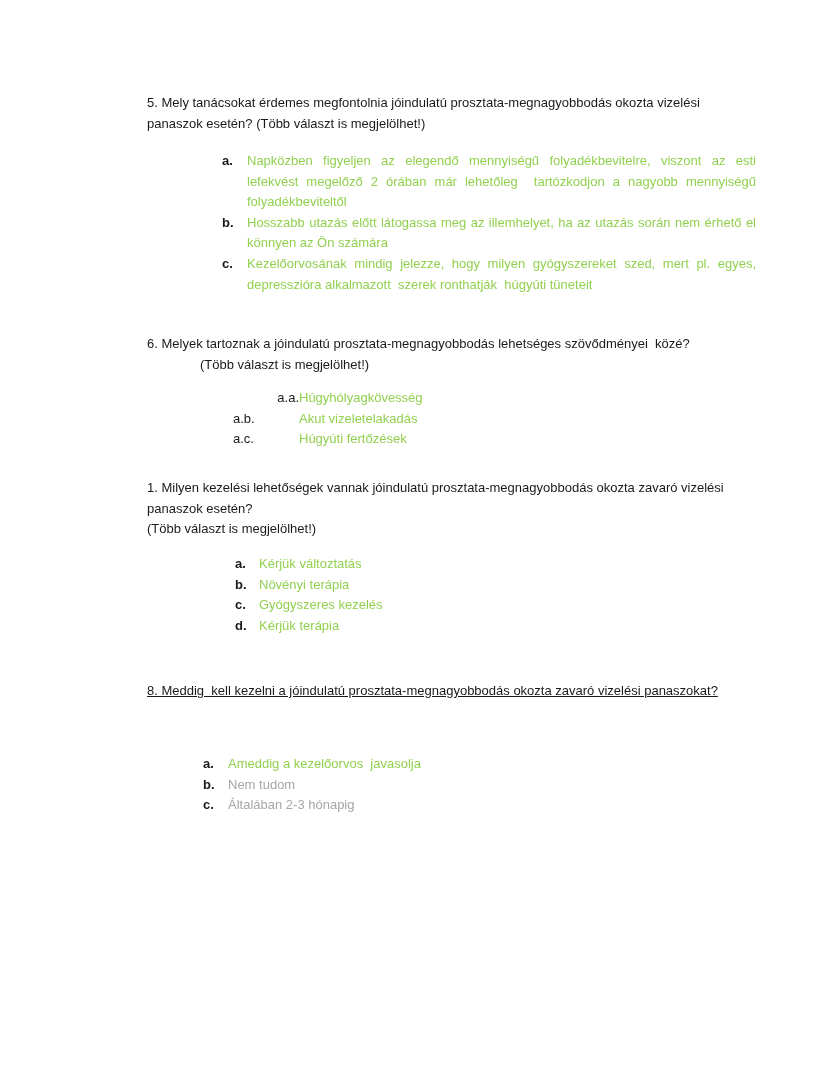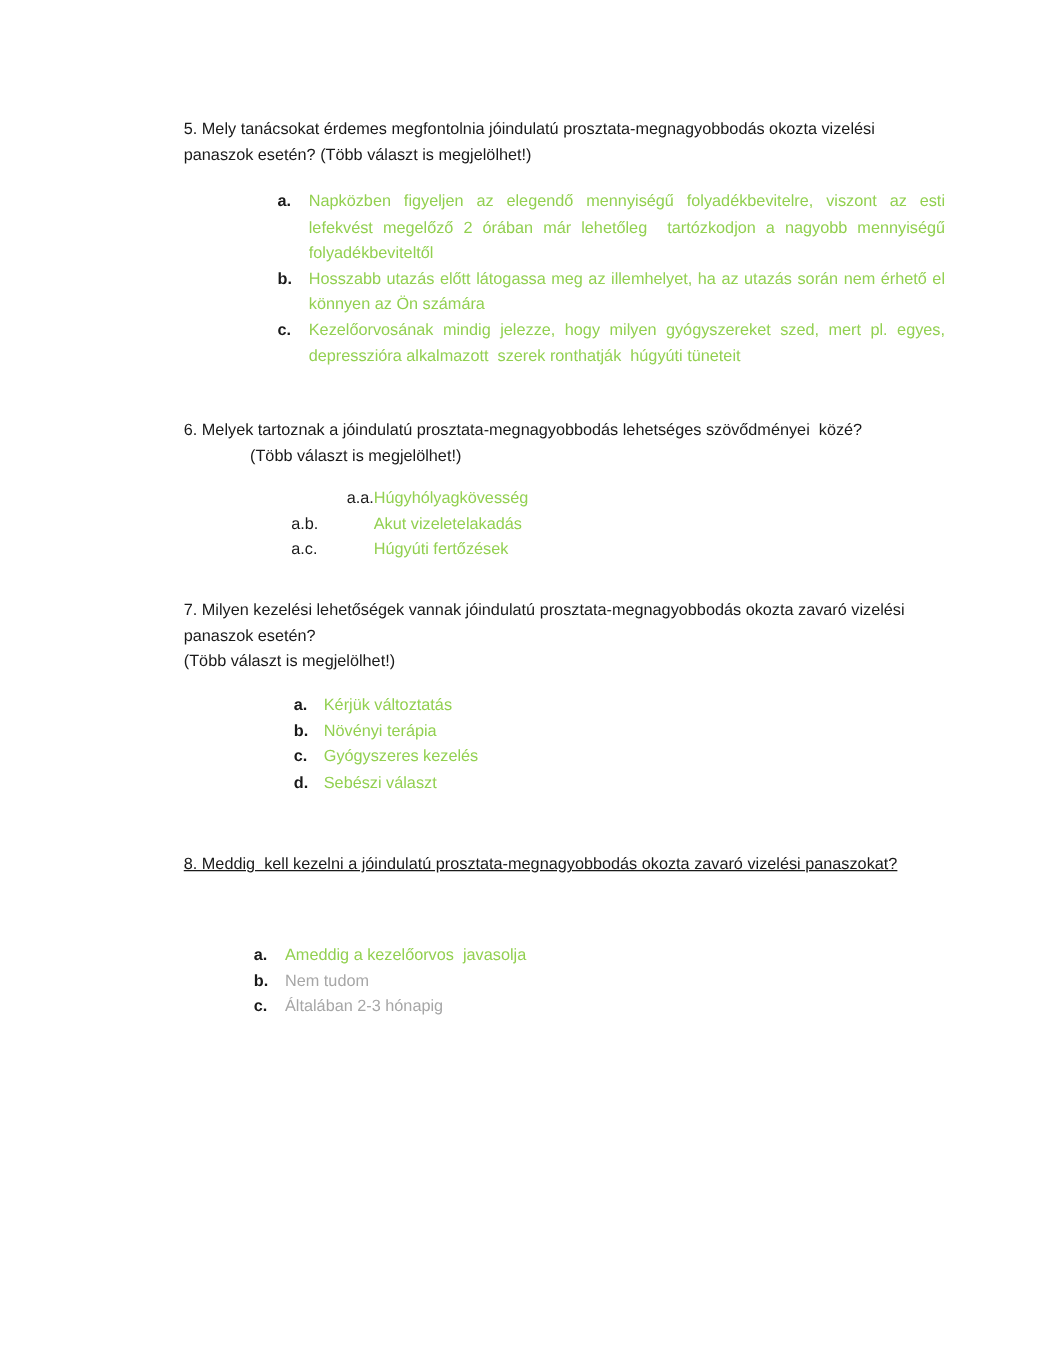--- a/index.html
+++ b/index.html
@@ -68,39 +68,39 @@
     <div class="lbl" style="color: rgb(26, 26, 26);">a.b.</div>
     <div class="atext" style="color: rgb(146, 208, 80);">Akut vizeletelakadás</div>
   </div>
   <div class="item">
     <div class="lbl" style="color: rgb(26, 26, 26);">a.c.</div>
     <div class="atext" style="color: rgb(146, 208, 80);">Húgyúti fertőzések</div>
   </div>
 </div>
 
 <section class="abs q7-q">
-  <div class="qtext" style="color: rgb(26, 26, 26);">7. Milyen kezelési lehetőségek vannak jóindulatú prosztata-megnagyobbodás okozta zavaró vizelési panaszok esetén?</div>
+  <div class="qtext" style="color: rgb(26, 26, 26);">1. Milyen kezelési lehetőségek vannak jóindulatú prosztata-megnagyobbodás okozta zavaró vizelési panaszok esetén?</div>
   <div class="note" style="color: rgb(26, 26, 26);">(Több választ is megjelölhet!)</div>
 </section>
 <div class="list q7-list">
   <div class="item">
     <div class="lbl bold" style="color: rgb(26, 26, 26);">a.</div>
     <div class="atext" style="color: rgb(146, 208, 80);">Kérjük változtatás</div>
   </div>
   <div class="item">
     <div class="lbl bold" style="color: rgb(26, 26, 26);">b.</div>
     <div class="atext" style="color: rgb(146, 208, 80);">Növényi terápia</div>
   </div>
   <div class="item">
     <div class="lbl bold" style="color: rgb(26, 26, 26);">c.</div>
     <div class="atext" style="color: rgb(146, 208, 80);">Gyógyszeres kezelés</div>
   </div>
   <div class="item">
     <div class="lbl bold" style="color: rgb(26, 26, 26);">d.</div>
-    <div class="atext" style="color: rgb(146, 208, 80);">Sebészi választ</div>
+    <div class="atext" style="color: rgb(146, 208, 80);">Kérjük terápia</div>
   </div>
 </div>
 
 <section class="abs q8-q">
   <div class="qtext" style="color: rgb(26, 26, 26);">8. Meddig  kell kezelni a jóindulatú prosztata-megnagyobbodás okozta zavaró vizelési panaszokat?</div>
 </section>
 <div class="list q8-list">
   <div class="item">
     <div class="lbl bold" style="color: rgb(26, 26, 26);">a.</div>
     <div class="atext" style="color: rgb(146, 208, 80);">Ameddig a kezelőorvos  javasolja</div>

